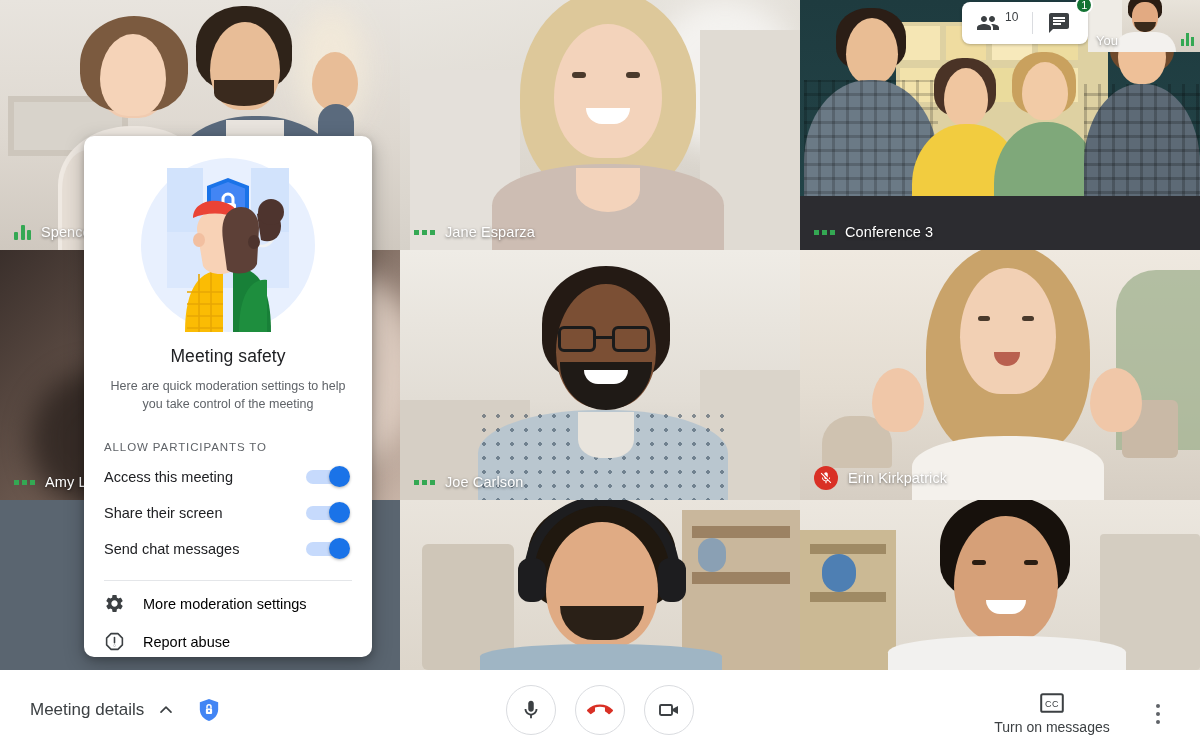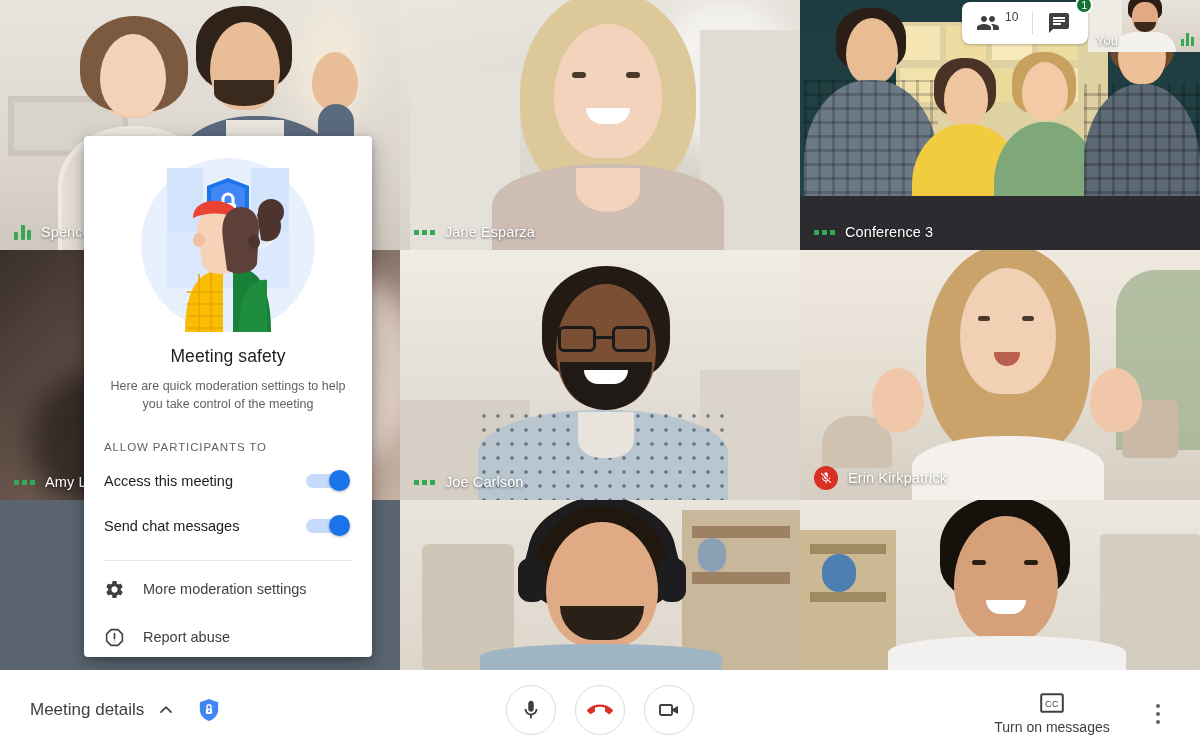--- a/index.html
+++ b/index.html
@@ -99,21 +99,21 @@
   }
   .selfview .self-meter i { width: 3px; background: #34a853; display: block; }
   .selfview .self-meter i:nth-child(1){height:7px}
   .selfview .self-meter i:nth-child(2){height:13px}
   .selfview .self-meter i:nth-child(3){height:9px}
 
   
   .dialog {
     position: absolute; left: 84px; top: 136px;
     width: 288px; height: 521px;
-    background: #fff; border-radius: 4px;
+    background: #fff; border-radius: 10px;
     box-shadow: 0 6px 20px rgba(0,0,0,.28), 0 2px 6px rgba(0,0,0,.18);
     z-index: 40;
     display: flex; flex-direction: column;
     padding-top: 22px;
   }
   .illus { width: 174px; height: 174px; margin: 0 auto; position: relative; }
   .dlg-title {
     text-align: center; font-size: 17.5px; color: #202124;
     margin-top: 14px; font-weight: 400; letter-spacing: .1px;
   }
@@ -138,21 +138,21 @@
   .switch .knob {
     position: absolute; right: 0; top: -3px;
     width: 21px; height: 21px; border-radius: 50%;
     background: #1a73e8; box-shadow: 0 1px 3px rgba(0,0,0,.3);
   }
   .divider { height: 1px; background: #e4e6e9; margin: 18px 20px 0 20px; }
   .menu-row {
     display: flex; align-items: center; gap: 18px;
     padding: 0 20px; height: 44px; margin-top: 8px; cursor: pointer;
   }
-  .menu-row .ml { font-size: 14.5px; color: #404040; }
+  .menu-row .ml { font-size: 14.5px; color: #000000; }
 
   
   .toolbar {
     position: absolute; left: 0; bottom: 0;
     width: 1200px; height: 80px; background: #fff;
     z-index: 45;
   }
   .tb-left {
     position: absolute; left: 30px; top: 0; height: 80px;
     display: flex; align-items: center; gap: 22px;
@@ -480,20 +480,27 @@
     <div class="sec-head">ALLOW PARTICIPANTS TO</div>
 
     <div class="toggle-row">
       <span class="tl">Access this meeting</span>
       <span class="switch">
         <span class="track"></span>
         <span class="knob"></span>
       </span>
     </div>
 
+    <div class="toggle-row">
+      <span class="tl">Share their screen</span>
+      <span class="switch">
+        <span class="track"></span>
+        <span class="knob"></span>
+      </span>
+    </div>
 
     <div class="toggle-row">
       <span class="tl">Send chat messages</span>
       <span class="switch">
         <span class="track"></span>
         <span class="knob"></span>
       </span>
     </div>
 
     <div class="divider"></div>

